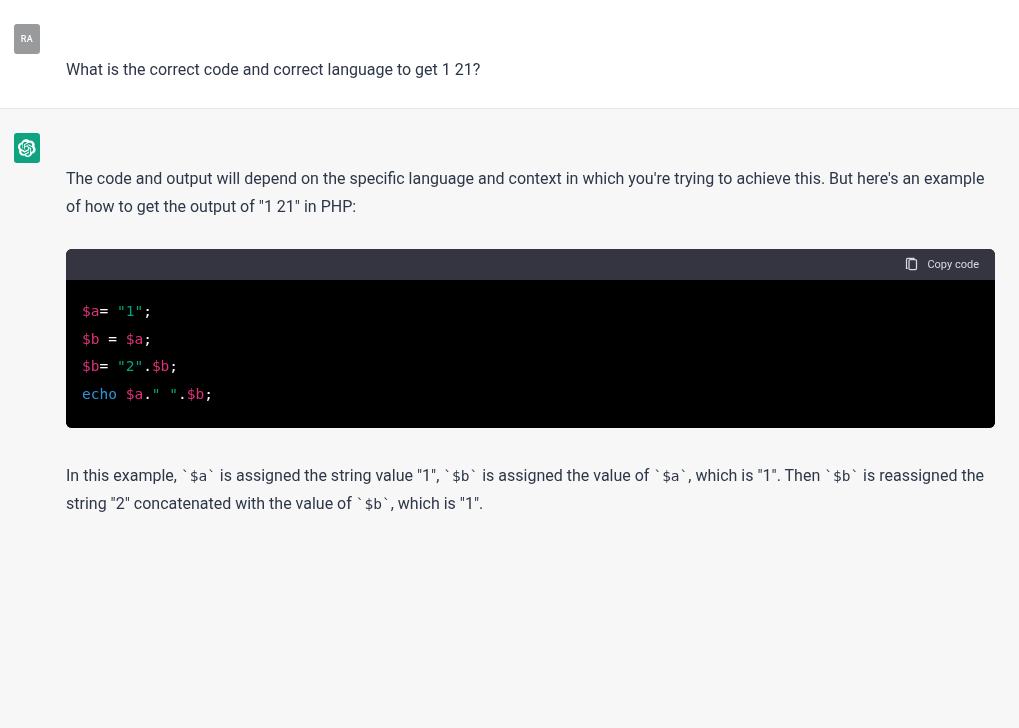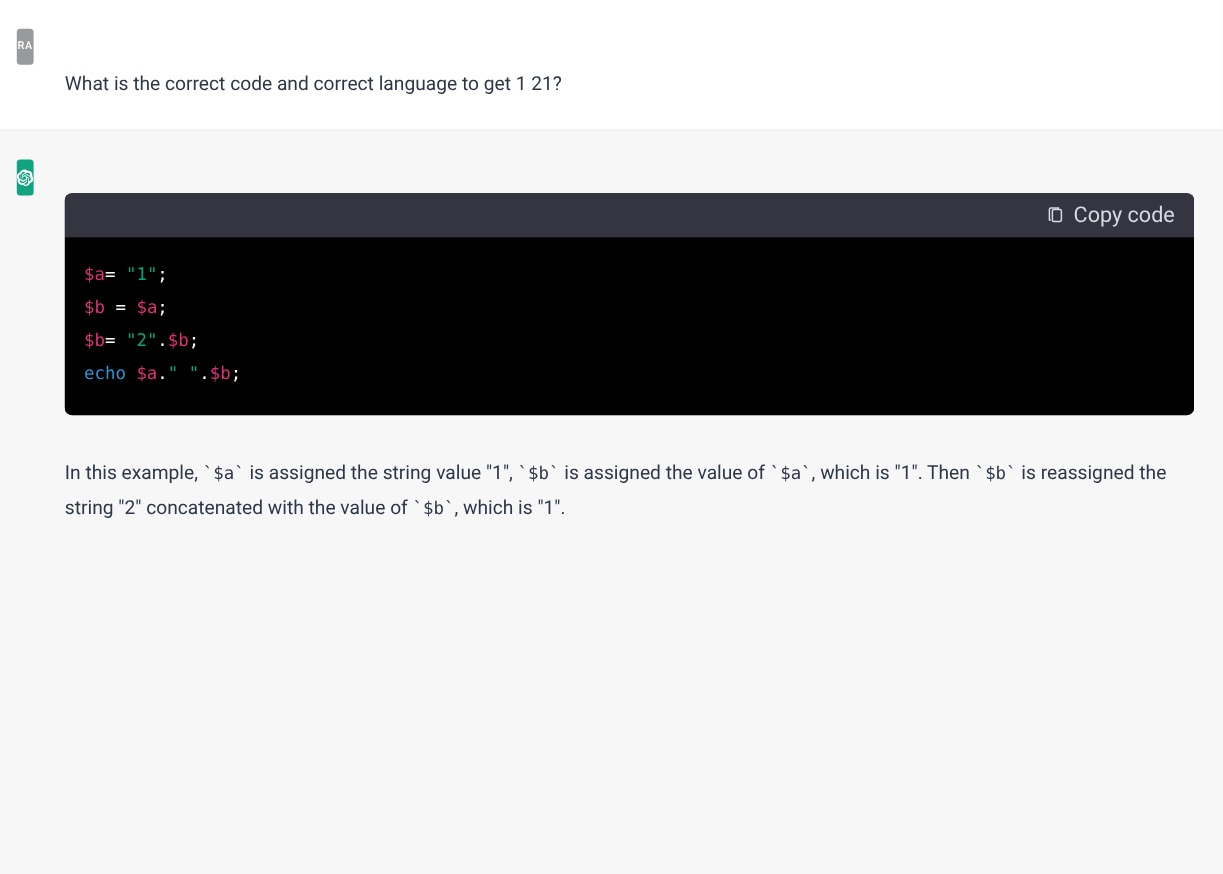--- a/index.html
+++ b/index.html
@@ -11,21 +11,21 @@
   }
   .message {
     display: flex;
     padding: 24px 14px;
     align-items: flex-start;
     gap: 26px;
   }
   .message.user { background: #ffffff; border-bottom: 1px solid #e5e5e6; }
   .message.assistant { background: #f7f7f8; }
   .avatar {
-    width: 14px; height: 30px;
+    width: 26px; height: 30px;
     border-radius: 3px;
     display: flex; align-items: center; justify-content: center;
     flex-shrink: 0;
     font-size: 9px;
     font-weight: 500;
   }
   .avatar.user-av { background: #999a9c; color: #fff; letter-spacing: 0.5px; }
   .avatar.ai-av { background: #10a37f; color: #fff; }
   .avatar.ai-av svg { width: 18px; height: 18px; }
   .content {
@@ -46,21 +46,21 @@
     background: #343541;
     display: flex;
     justify-content: flex-end;
     align-items: center;
     padding: 8px 16px;
     gap: 8px;
   }
   .copybtn {
     display: flex; align-items: center; gap: 8px;
     color: #d9d9e3;
-    font-size: 18px;
+    font-size: 11px;
     background: none; border: none; cursor: pointer;
     font-family: inherit;
   }
   .copybtn svg { width: 15px; height: 15px; stroke: #d9d9e3; }
   .codebody {
     background: #000;
     padding: 18px 16px 20px 16px;
     font-family: ui-monospace, SFMono-Regular, Menlo, Consolas, monospace;
     font-size: 14.5px;
     line-height: 1.9;
@@ -87,20 +87,21 @@
   </div>
 </div>
 
 <div class="message assistant">
   <div class="avatar ai-av">
     <svg viewBox="0 0 41 41" fill="none">
       <path d="M37.5 16.8c.9-2.7.6-5.7-.9-8.1-2.2-3.9-6.7-5.9-11-4.9C23.7 1.6 20.8.4 17.8.6c-4.5.2-8.4 3.1-9.8 7.3-2.8.6-5.2 2.3-6.6 4.8-2.3 3.9-1.7 8.8 1.3 12.1-.9 2.7-.6 5.7.9 8.1 2.2 3.9 6.7 5.9 11 4.9 1.9 2.2 4.8 3.4 7.8 3.2 4.5-.2 8.4-3.1 9.8-7.3 2.8-.6 5.2-2.3 6.6-4.8 2.3-3.9 1.7-8.8-1.3-12.1zM22.5 38c-1.9.1-3.7-.6-5.1-1.9l6.9-4c.4-.2.6-.6.6-1.1V21.3l2.9 1.7v8c0 3.8-2.8 6.8-5.3 7zm-13.9-6c-1-1.6-1.3-3.6-.9-5.4l6.9 4c.4.2.9.2 1.3 0l8.4-4.9v3.4l-7 4c-3.3 1.9-7.5.8-8.7-1.1zM5.2 15.1c1-1.6 2.5-2.9 4.3-3.4v8c0 .5.2.9.6 1.1l8.4 4.9-2.9 1.7-7-4c-3.3-1.9-4.6-6-3.4-8.3zm24 5.6l-8.4-4.9 2.9-1.7 7 4c3.3 1.9 4.6 6 3.4 8.3-1 1.6-2.5 2.9-4.3 3.4v-8c0-.5-.2-.9-.6-1.1zm2.9-4.4l-6.9-4c-.4-.2-.9-.2-1.3 0l-8.4 4.9v-3.4l7-4c3.3-1.9 7.5-.8 8.7 1.1 1 1.6 1.3 3.6.9 5.4zM13.6 22.7l-2.9-1.7v-8c0-3.8 2.8-6.8 5.3-7 1.9-.1 3.7.6 5.1 1.9l-6.9 4c-.4.2-.6.6-.6 1.1v9.7zm1.6-3.4l3.8-2.2 3.8 2.2v4.3l-3.8 2.2-3.8-2.2v-4.3z" fill="#fff"></path>
     </svg>
   </div>
   <div class="content">
+    <p>The code and output will depend on the specific language and context in which you're trying to achieve this. But here's an example of how to get the output of "1 21" in PHP:</p>
 
     <div class="codeblock">
       <div class="codeheader">
         <button class="copybtn">
           <svg viewBox="0 0 24 24" fill="none" stroke-width="2">
             <rect x="8" y="4" width="12" height="16" rx="2"></rect>
             <path d="M16 4V2H6a2 2 0 0 0-2 2v14h2"></path>
           </svg>
           <span>Copy code</span>
         </button>

